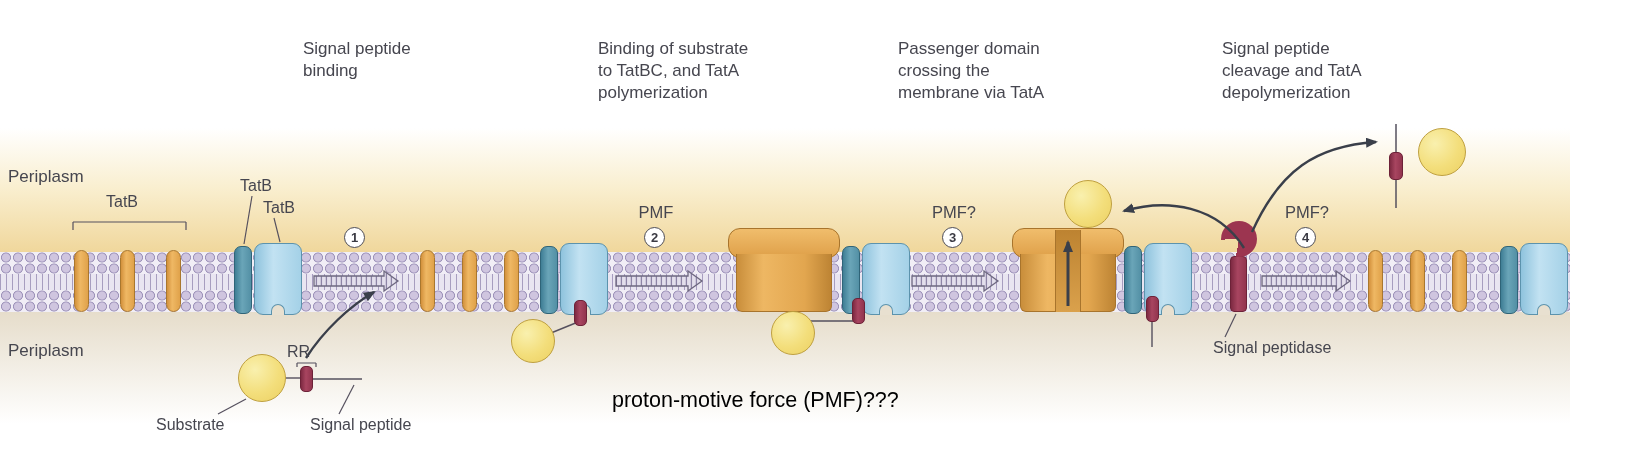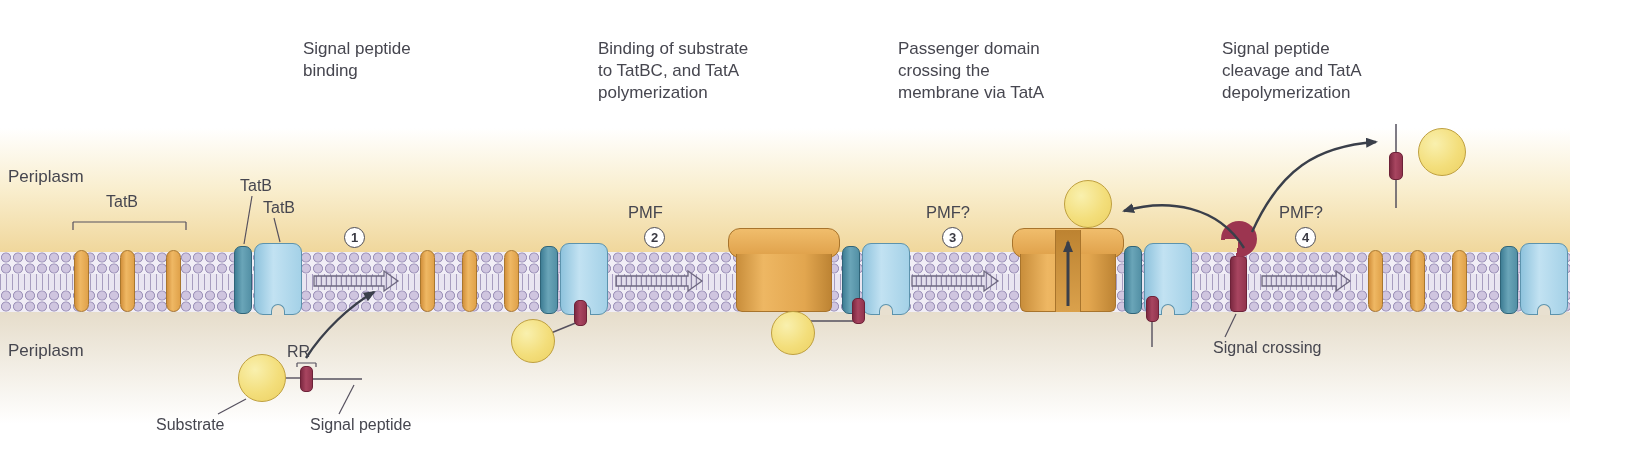--- a/index.html
+++ b/index.html
@@ -71,21 +71,21 @@
 
   .pacman { width:36px; height:36px; border-radius:50%; z-index:4;
     background:conic-gradient(from 0deg at 50% 50%, #9c3550 0deg 190deg, rgba(0,0,0,0) 190deg 268deg, #9c3550 268deg 360deg); }
   .tmrect { width:17px; height:56px; border-radius:4px;
     background:linear-gradient(90deg,#7e2a42,#a84560 45%,#92344e);
     border:1px solid #6d2238; }
 
   
   .txt { position:absolute; color:#46464f; font-size:17px; line-height:1.28; white-space:pre-line; z-index:7; }
   .plabel { font-size:16px; }
-  .pmf { width:56px; font-size:16.5px; }
+  .pmf { width:56px; text-align:center; font-size:16.5px; }
   .num { position:absolute; width:21px; height:21px; border:1.6px solid #4d4d58; border-radius:50%;
     background:#fff; color:#3b3b44; font-size:13px; font-weight:bold;
     display:flex; align-items:center; justify-content:center; z-index:7; }
   .annotation { color:#000; font-size:21.5px; }
 </style>
 </head>
 <body>
 
 <div class="abs" style="left:0;top:0;width:1628px;height:466px;">
 
@@ -223,16 +223,17 @@
   <div class="txt pmf" style="left:1279px;top:202px">PMF?</div>
 
   <div class="num" style="left:344px;top:227px">1</div>
   <div class="num" style="left:644px;top:227px">2</div>
   <div class="num" style="left:942px;top:227px">3</div>
   <div class="num" style="left:1295px;top:227px">4</div>
 
   <div class="txt plabel" style="left:156px;top:415px">Substrate</div>
   <div class="txt plabel" style="left:287px;top:342px">RR</div>
   <div class="txt plabel" style="left:310px;top:415px">Signal peptide</div>
-  <div class="txt plabel" style="left:1213px;top:338px">Signal crossing</div>
-
+  <div class="txt plabel" style="left:1213px;top:338px">Signal peptidase</div>
+
+  <div class="txt annotation" style="left:612px;top:387px">proton-motive force (PMF)???</div>
 
 </div>
 
 </body></html>

